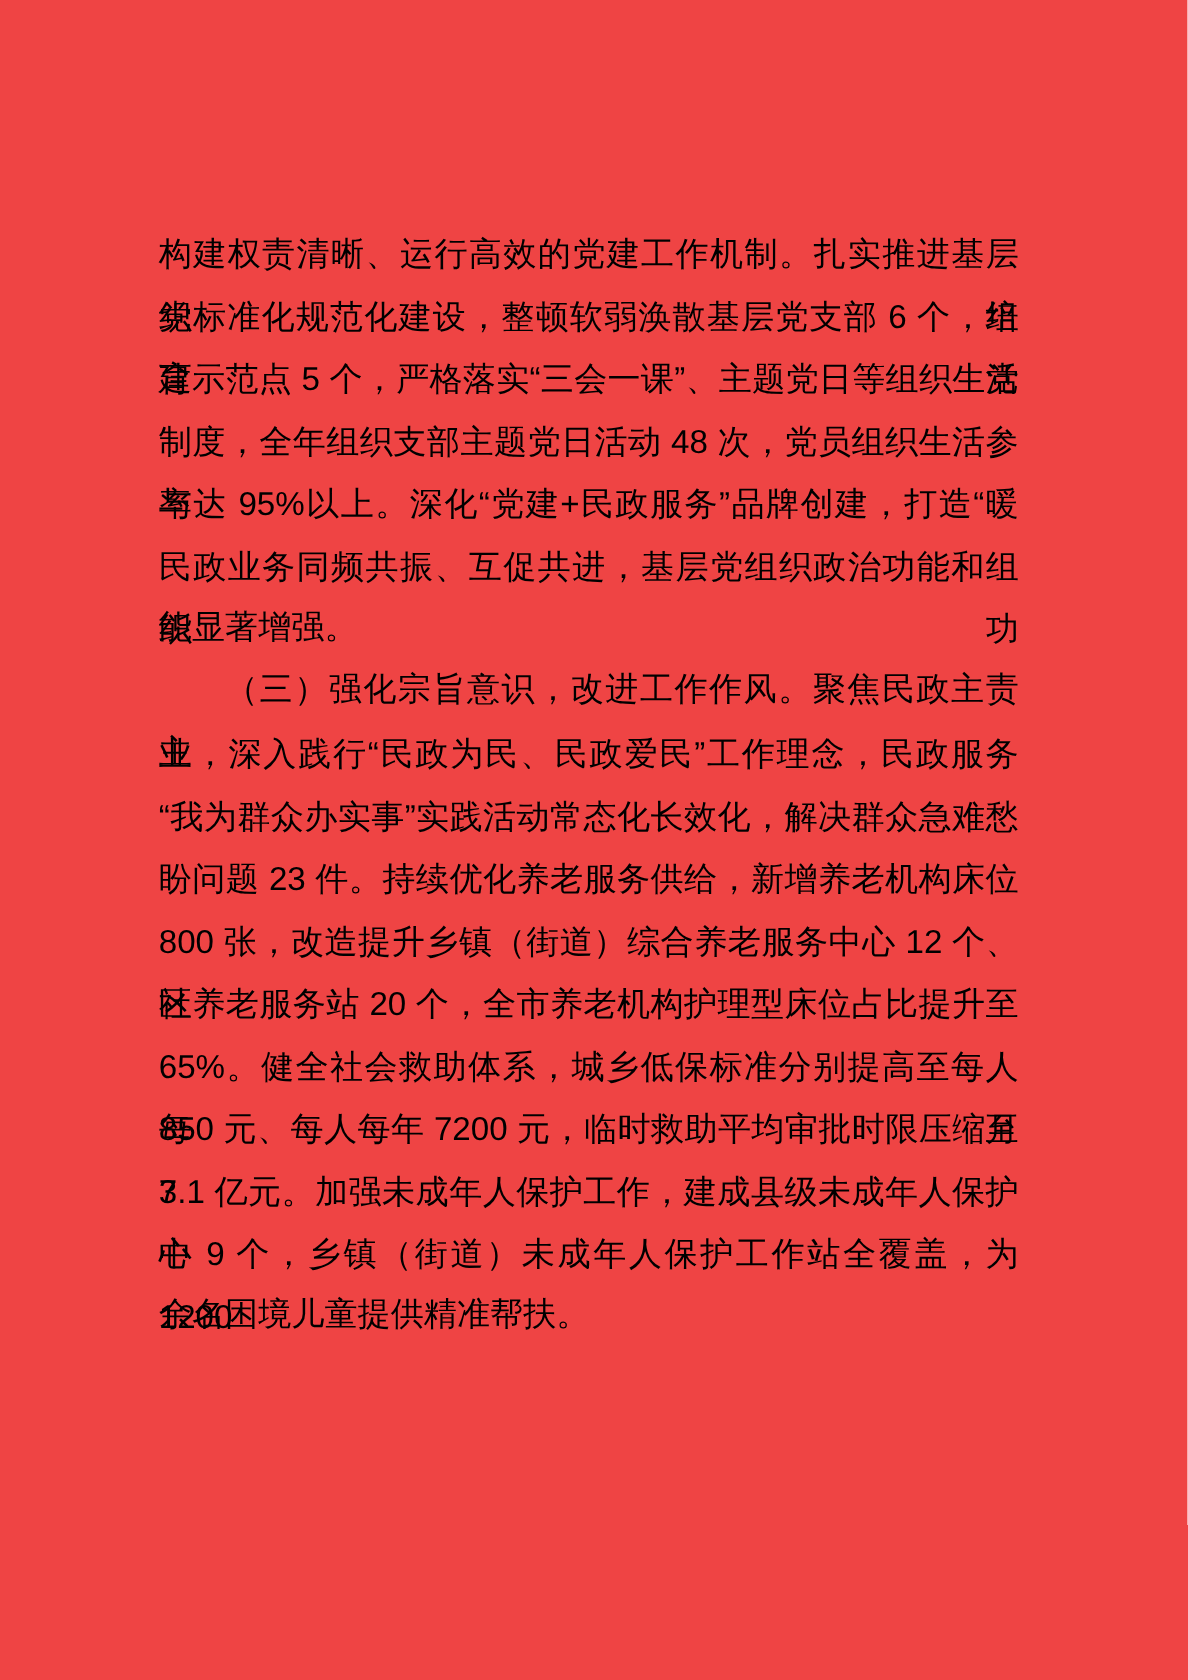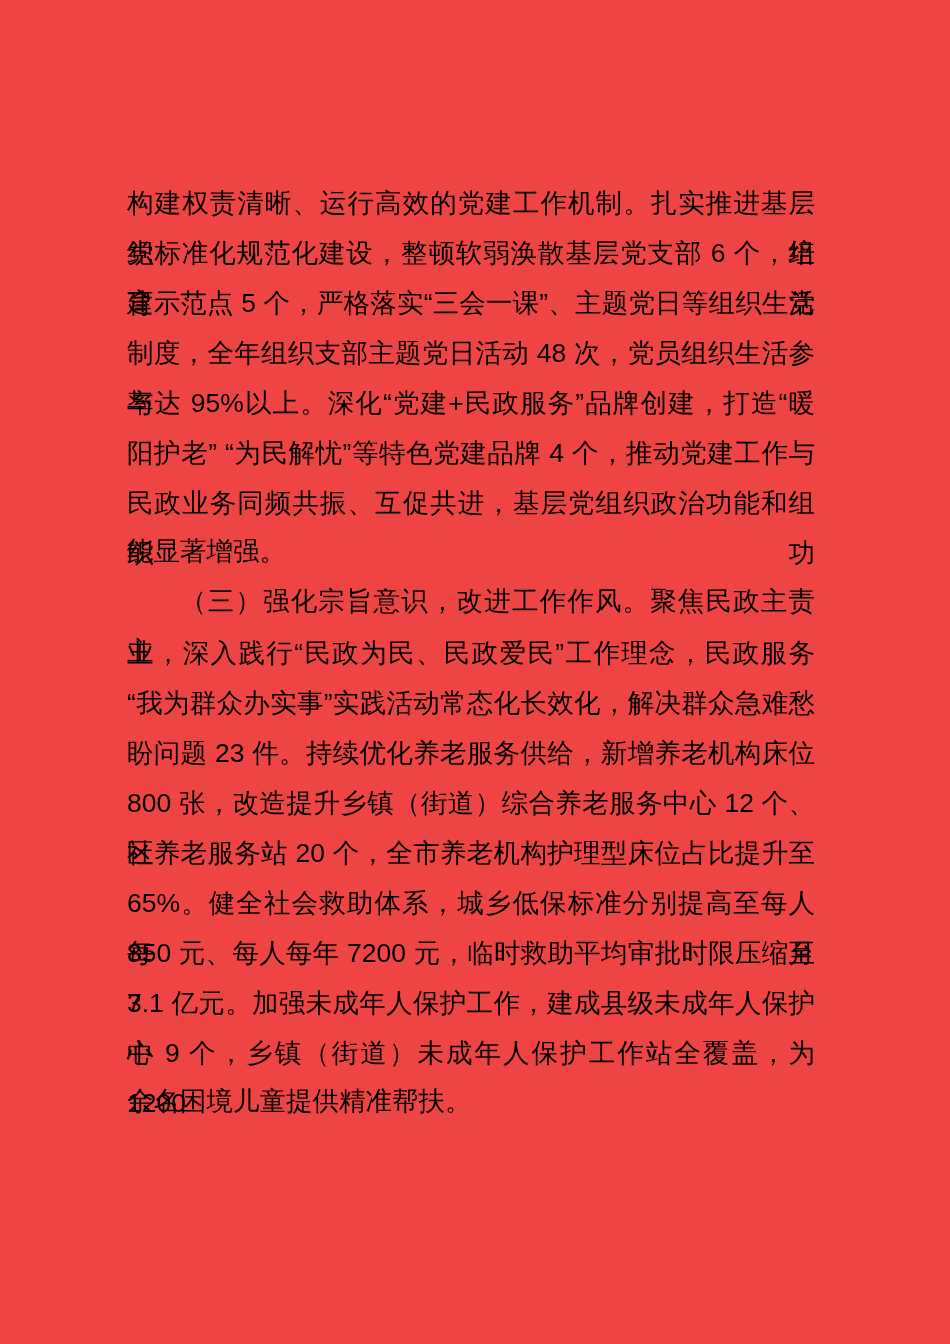--- a/index.html
+++ b/index.html
@@ -44,21 +44,20 @@
 </head>
 <body>
 
 <div class="page">
   <div class="text-block">
       <div class="line">构建权责清晰、运行高效的党建工作机制。扎实推进基层党组</div>
       <div class="line">织标准化规范化建设，整顿软弱涣散基层党支部 6 个，培育党</div>
       <div class="line">建示范点 5 个，严格落实“三会一课”、主题党日等组织生活</div>
       <div class="line">制度，全年组织支部主题党日活动 48 次，党员组织生活参与</div>
       <div class="line">率达 95%以上。深化“党建+民政服务”品牌创建，打造“暖</div>
-      <div class="line">阳护老” “为民解忧”等特色党建品牌 4 个，推动党建工作与</div>
       <div class="line">民政业务同频共振、互促共进，基层党组织政治功能和组织功</div>
       <div class="line last">能显著增强。</div>
       <div class="line indent">（三）强化宗旨意识，改进工作作风。聚焦民政主责主</div>
       <div class="line">业，深入践行“民政为民、民政爱民”工作理念，民政服务</div>
       <div class="line">“我为群众办实事”实践活动常态化长效化，解决群众急难愁</div>
       <div class="line">盼问题 23 件。持续优化养老服务供给，新增养老机构床位</div>
       <div class="line">800 张，改造提升乡镇（街道）综合养老服务中心 12 个、社</div>
       <div class="line">区养老服务站 20 个，全市养老机构护理型床位占比提升至</div>
       <div class="line">65%。健全社会救助体系，城乡低保标准分别提高至每人每月</div>
       <div class="line">850 元、每人每年 7200 元，临时救助平均审批时限压缩至 3</div>

